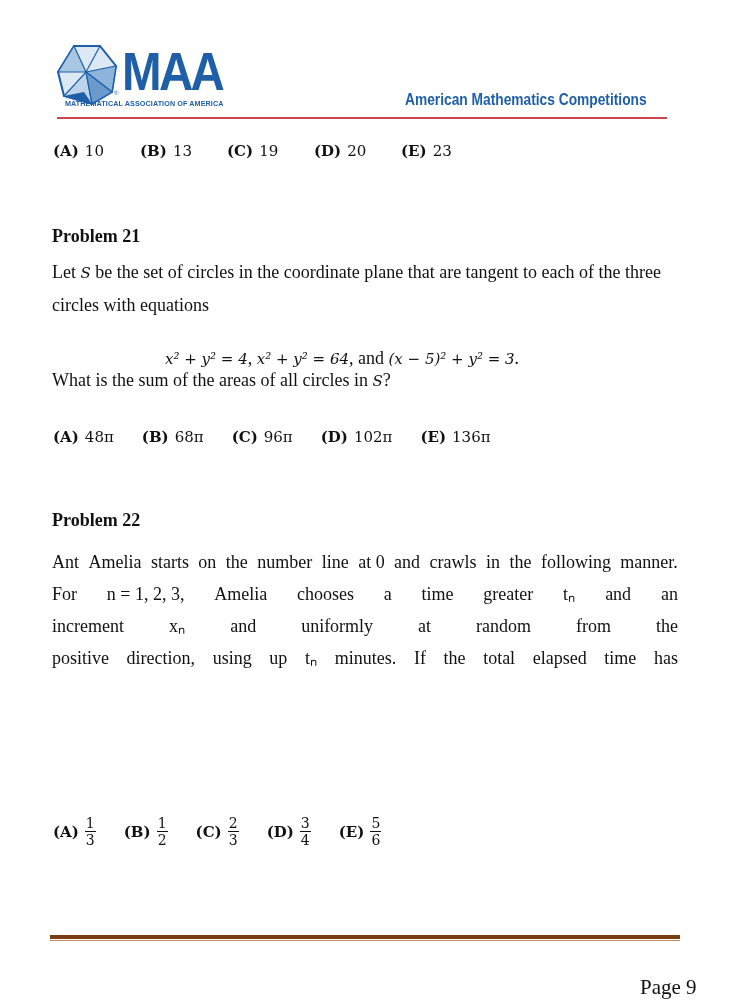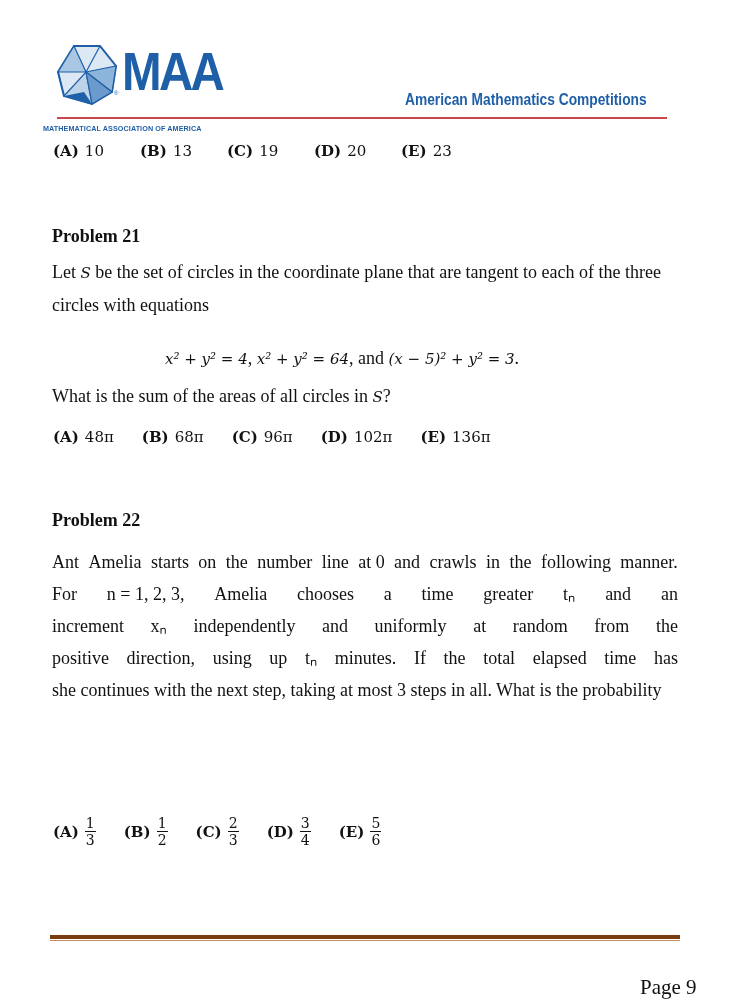--- a/index.html
+++ b/index.html
@@ -4,22 +4,22 @@
 <style>
   html, body { margin: 0; padding: 0; background: #ffffff; }
   body { width: 730px; height: 1007px; position: relative; overflow: hidden;
          font-family: "Liberation Serif", "DejaVu Serif", serif; color: #111; }
   .abs { position: absolute; }
 
   
   #logo-icon { left: 56px; top: 44px; width: 62px; height: 62px; }
   #logo-text { left: 122px; top: 44px; font-family: "Liberation Sans", sans-serif; font-weight: bold;
                font-size: 54px; line-height: 54px; color: #1f5fa8; letter-spacing: -3px; transform: scaleX(0.88); transform-origin: left top; }
-  #logo-sub { left: 43px; top: 99px; font-family: "Liberation Sans", sans-serif; font-weight: bold;
-              font-size: 7.2px; color: #1f5fa8; letter-spacing: 0.1px; margin-top: 25px; }
+  #logo-sub { left: 65px; top: 99px; font-family: "Liberation Sans", sans-serif; font-weight: bold;
+              font-size: 7.2px; color: #1f5fa8; letter-spacing: 0.1px; }
   #logo-reg { left: 114px; top: 90px; font-family: "Liberation Sans", sans-serif; font-size: 6px; color: #1f5fa8; }
   #amc-title { left: 405px; top: 91px; font-family: "Liberation Sans", sans-serif; font-weight: bold;
                font-size: 16px; color: #1f5fa8; transform: scaleX(0.86); transform-origin: left top; white-space: nowrap; }
   #header-rule { left: 57px; top: 117px; width: 610px; height: 2px; background: #c9474c; }
 
   
   .answers { display: flex; align-items: center; font-family: "DejaVu Serif", serif; font-size: 15px; }
   .choice { display: flex; align-items: center; }
   .choice-label { font-weight: bold; margin-right: 6px; }
   .frac { display: inline-flex; flex-direction: column; align-items: center; font-size: 14px; line-height: 16px; }
@@ -28,21 +28,21 @@
   #answers-20 { left: 53px; top: 142px; }
   #answers-20 .choice { width: 87px; }
 
   .heading { font-family: "Liberation Serif", serif; font-weight: bold; font-size: 18px; }
   .para { font-family: "Liberation Serif", serif; font-size: 18px; line-height: 32px; width: 626px; }
   .math { font-family: "DejaVu Serif", serif; font-style: italic; font-size: 15px; }
 
   #p21-heading { left: 52px; top: 226px; }
   #p21-text { left: 52px; top: 256px; }
   #p21-eq { left: 165px; top: 348px; font-size: 18px; white-space: nowrap; }
-  #p21-question { left: 52px; top: 380px; }
+  #p21-question { left: 52px; top: 364px; }
   #answers-21 { left: 53px; top: 428px; }
   #answers-21 .choice { margin-right: 28px; }
 
   #p22-heading { left: 52px; top: 510px; }
   #p22-text { left: 52px; top: 546px; text-align: justify; text-align-last: left; }
   .justline { display: flex; justify-content: space-between; width: 626px; height: 32px; align-items: center; }
   .line { height: 32px; display: flex; align-items: center; white-space: pre; }
 
   #answers-22 { left: 53px; top: 815px; }
   #answers-22 .choice { margin-right: 28px; }
@@ -151,21 +151,20 @@
       <span>a</span>
       <span>time</span>
       <span>greater</span>
       <span>tₙ</span>
       <span>and</span>
       <span>an</span>
     </div>
     <div class="justline">
       <span>increment</span>
       <span>xₙ</span>
-      <span>independently</span>
       <span>and</span>
       <span>uniformly</span>
       <span>at</span>
       <span>random</span>
       <span>from</span>
       <span>the</span>
     </div>
     <div class="justline">
       <span>positive</span>
       <span>direction,</span>
@@ -173,21 +172,20 @@
       <span>up</span>
       <span>tₙ</span>
       <span>minutes.</span>
       <span>If</span>
       <span>the</span>
       <span>total</span>
       <span>elapsed</span>
       <span>time</span>
       <span>has</span>
     </div>
-    <div class="line"><span>she continues with the next step, taking at most 3 steps in all. What is the probability</span></div>
   </div>
 
 <div id="answers-22" class="abs answers">
   <div class="choice">
       <span class="choice-label">(A)</span>
       <span class="frac">
         <span class="num">1</span>
         <span>3</span>
       </span>
     </div>

